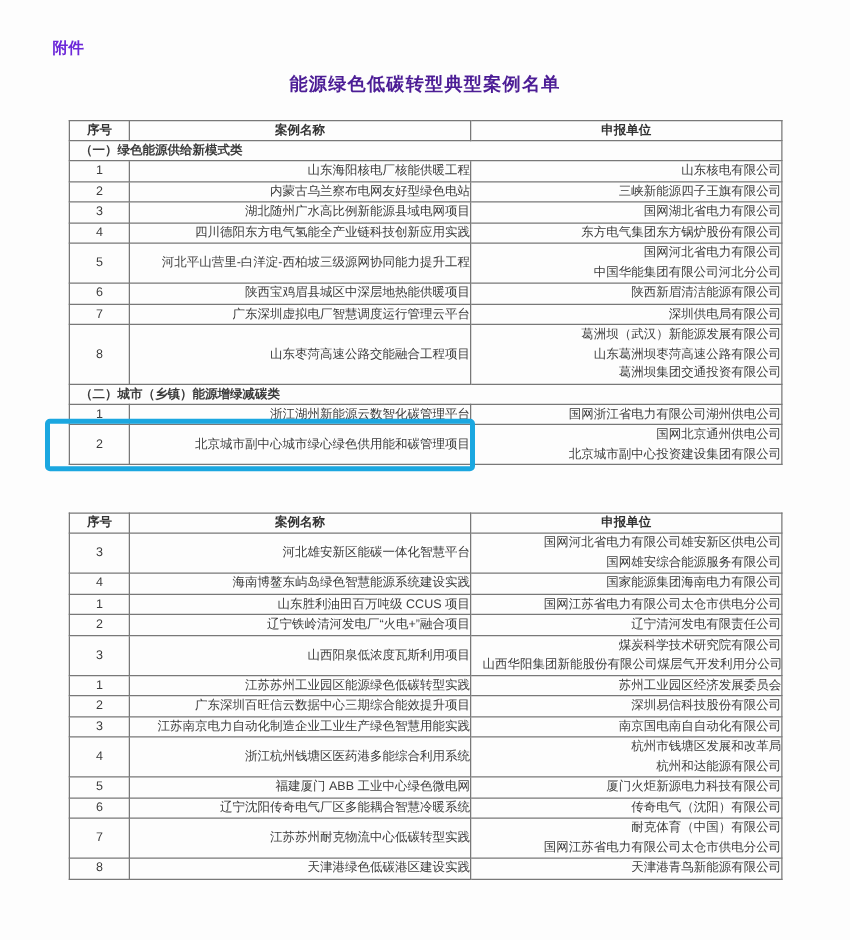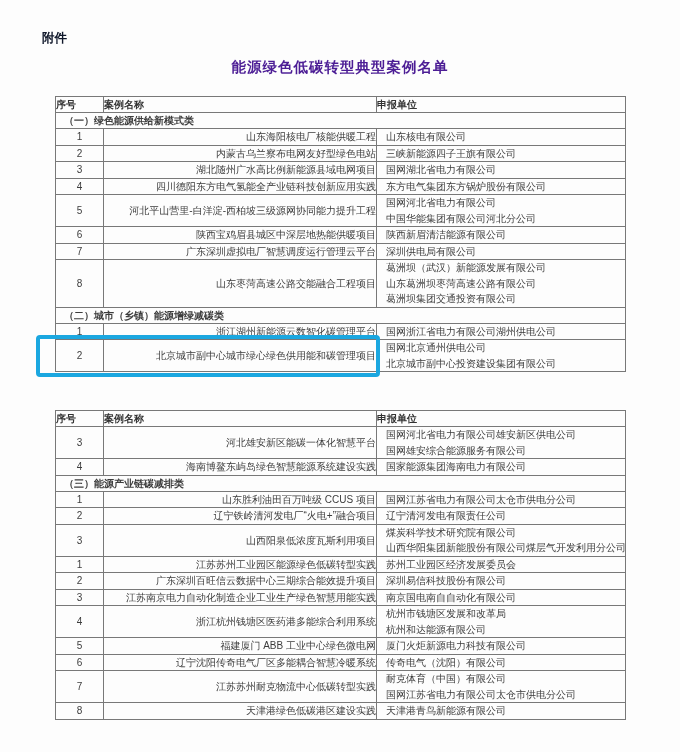--- a/index.html
+++ b/index.html
@@ -6,21 +6,21 @@
   html,body { width:680px; height:752px; }
   body {
     position:relative;
     background:#fdfdfd;
     font-family:"Liberation Sans", sans-serif;
     color:#3c3c3c;
     overflow:hidden;
   }
   .attachment {
     position:absolute; left:42px; top:30px;
-    font-size:12.5px; font-weight:700; color:#0f172a;
+    font-size:12.5px; font-weight:700; color:#6d28d9;
   }
   .doc-title {
     position:absolute; left:0; top:58px; width:680px;
     text-align:center; font-size:14.5px; font-weight:700; color:#4c1d95;
     letter-spacing:1px;
   }
   table.case-table {
     position:absolute; left:55px; width:570px;
     border-collapse:collapse; table-layout:fixed;
   }
@@ -32,25 +32,25 @@
   .case-table th, .case-table td {
     border:1px solid #787878;
     font-size:10px;
     line-height:15px;
     vertical-align:middle;
     color:#3c3c3c;
     overflow:hidden;
     white-space:nowrap;
   }
   .case-table th {
-    font-weight:700; text-align:left; height:16px; color:#333;
+    font-weight:700; text-align:center; height:16px; color:#333;
   }
   .no-cell { text-align:center; }
   .case-cell { padding-left:14px; text-align:right; }
-  .unit-cell { padding-left:9px; text-align:left; }
+  .unit-cell { padding-left:9px; text-align:right; }
   .unit-cell div { line-height:15.5px; }
   td { height:16px; }
   .section-cell {
     font-weight:700; padding-left:8px; color:#2f2f2f; height:16px;
   }
   #highlight-box {
     position:absolute;
     border:4px solid #1ba7e0;
     border-radius:4px;
     background:transparent;
@@ -180,23 +180,20 @@
         </td>
       </tr>
       <tr>
         <td class="no-cell">4</td>
         <td class="case-cell">海南博鳌东屿岛绿色智慧能源系统建设实践</td>
         <td class="unit-cell">
           <div>国家能源集团海南电力有限公司</div>
         </td>
       </tr>
       <tr>
-        <td colspan="3" class="section-cell">（三）能源产业链碳减排类</td>
-      </tr>
-      <tr>
         <td class="no-cell">1</td>
         <td class="case-cell">山东胜利油田百万吨级 CCUS 项目</td>
         <td class="unit-cell">
           <div>国网江苏省电力有限公司太仓市供电分公司</div>
         </td>
       </tr>
       <tr>
         <td class="no-cell">2</td>
         <td class="case-cell">辽宁铁岭清河发电厂“火电+”融合项目</td>
         <td class="unit-cell">

